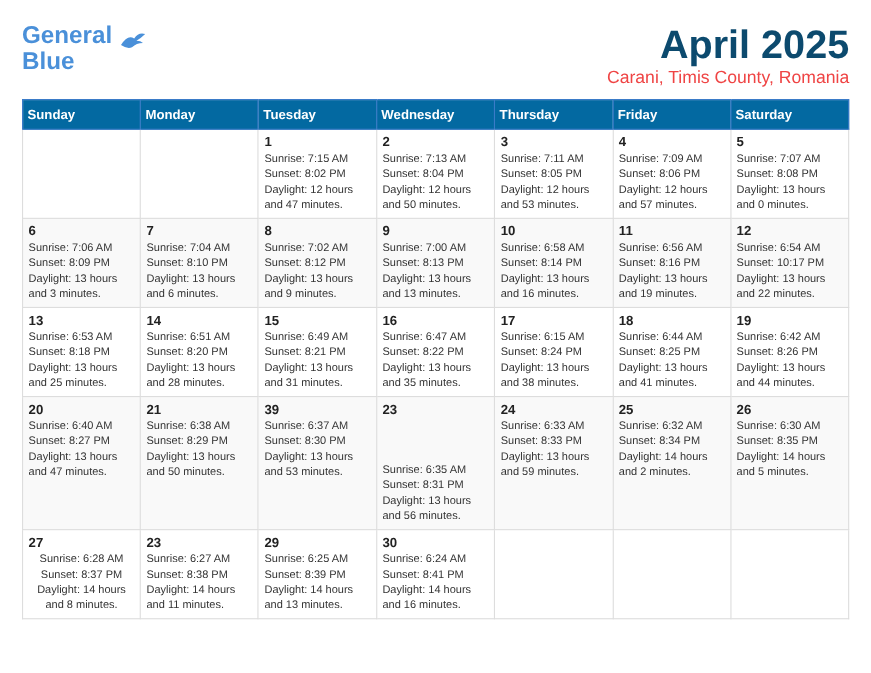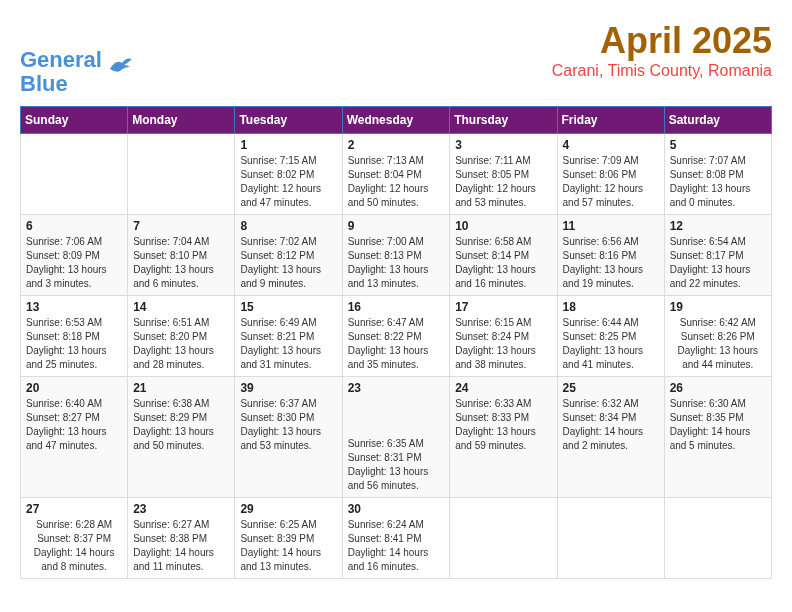--- a/index.html
+++ b/index.html
@@ -13,50 +13,49 @@
     .header-area {
       display: flex;
       justify-content: space-between;
       align-items: flex-start;
       margin-bottom: 10px;
     }
     .logo {
       display: flex;
       flex-direction: column;
       align-items: flex-start;
-      margin-top: 28px;
     }
     .logo-text {
       font-size: 22px;
       font-weight: bold;
       color: #1a3a5c;
       line-height: 1.1;
     }
     .logo-text span {
       color: #4a90d9;
     }
     .title-area {
       text-align: right;
     }
     .month-title {
       font-size: 36px;
       font-weight: bold;
-      color: #a16207;
+      color: #0c4a6e;
     }
     .location-title {
       font-size: 16px;
       color: #ef4444;
     }
     .calendar {
       width: 100%;
       border-collapse: collapse;
       font-size: 11px;
     }
     .calendar th {
-      background: #701a75;
+      background: #0369a1;
       color: #fff;
       padding: 6px 4px;
       text-align: left;
       font-size: 12px;
       border: 1px solid #3a7bc8;
     }
     .calendar td {
       border: 1px solid #ddd;
       vertical-align: top;
       padding: 4px 5px;
@@ -196,21 +195,21 @@
         <td>
           <div class="day-num">11</div>
           <div class="day-info" style="white-space: pre-line;">Sunrise: 6:56 AM
 Sunset: 8:16 PM
 Daylight: 13 hours
 and 19 minutes.</div>
         </td>
         <td>
           <div class="day-num">12</div>
           <div class="day-info" style="white-space: pre-line;">Sunrise: 6:54 AM
-Sunset: 8:17 PM
+Sunset: 10:17 PM
 Daylight: 13 hours
 and 22 minutes.</div>
         </td>
       </tr>
       <tr>
         <td>
           <div class="day-num">13</div>
           <div class="day-info" style="white-space: pre-line;">Sunrise: 6:53 AM
 Sunset: 8:18 PM
 Daylight: 13 hours
@@ -246,21 +245,21 @@
         </td>
         <td>
           <div class="day-num">18</div>
           <div class="day-info" style="white-space: pre-line;">Sunrise: 6:44 AM
 Sunset: 8:25 PM
 Daylight: 13 hours
 and 41 minutes.</div>
         </td>
         <td>
           <div class="day-num">19</div>
-          <div class="day-info" style="white-space: pre-line; text-align: center;">Sunrise: 6:42 AM
+          <div class="day-info" style="white-space: pre-line;">Sunrise: 6:42 AM
 Sunset: 8:26 PM
 Daylight: 13 hours
 and 44 minutes.</div>
         </td>
       </tr>
       <tr>
         <td>
           <div class="day-num">20</div>
           <div class="day-info" style="white-space: pre-line;">Sunrise: 6:40 AM
 Sunset: 8:27 PM

